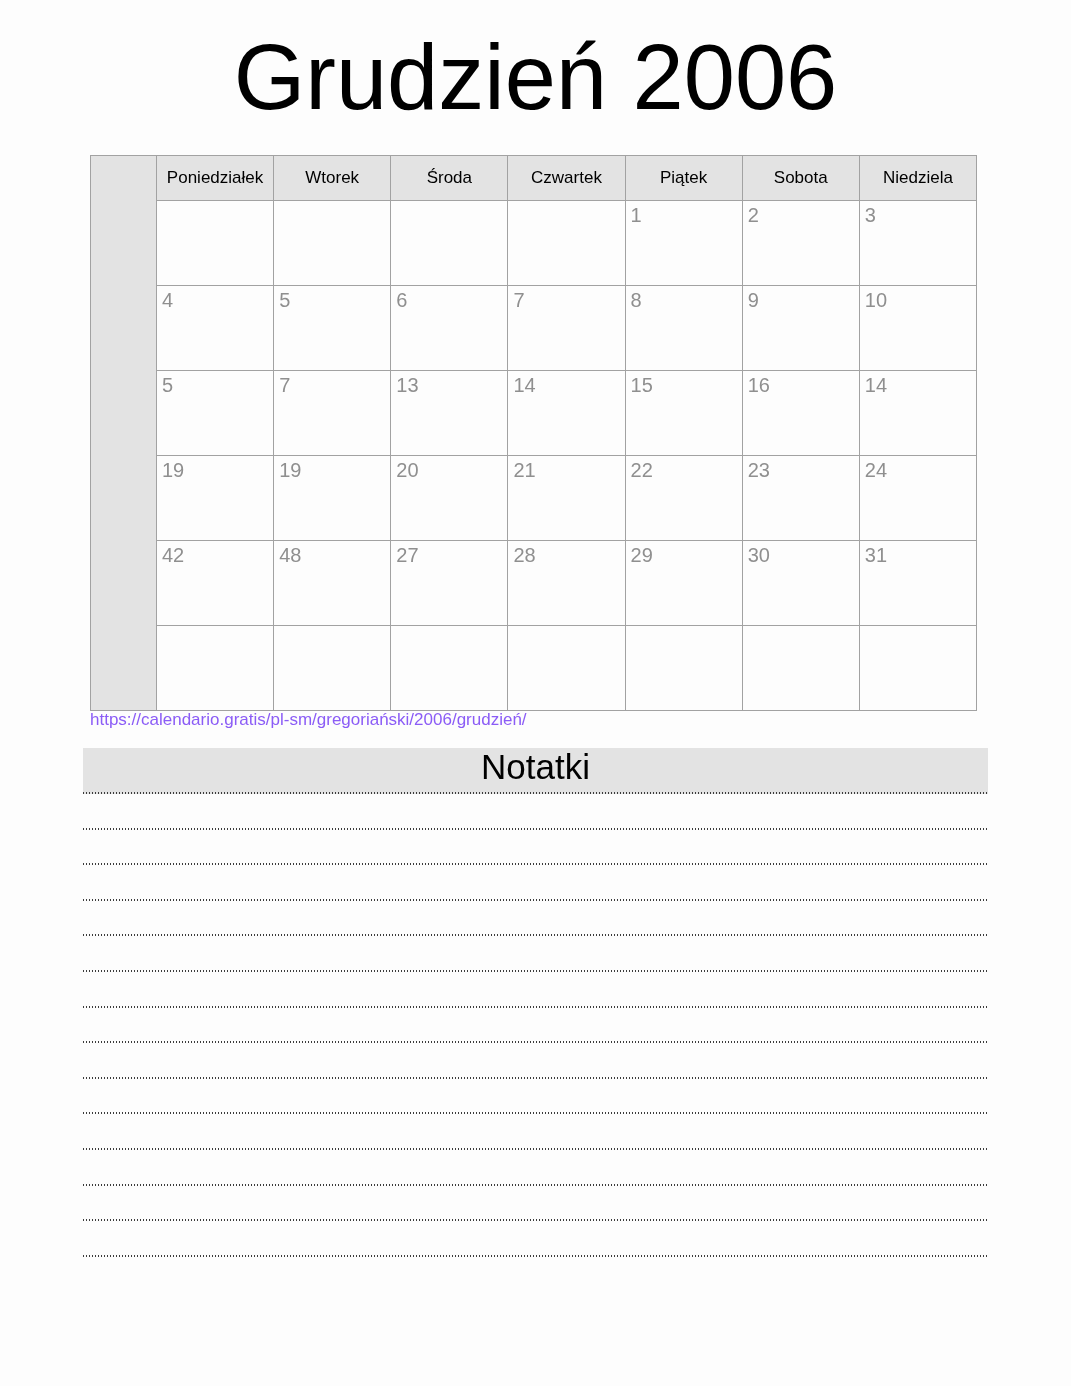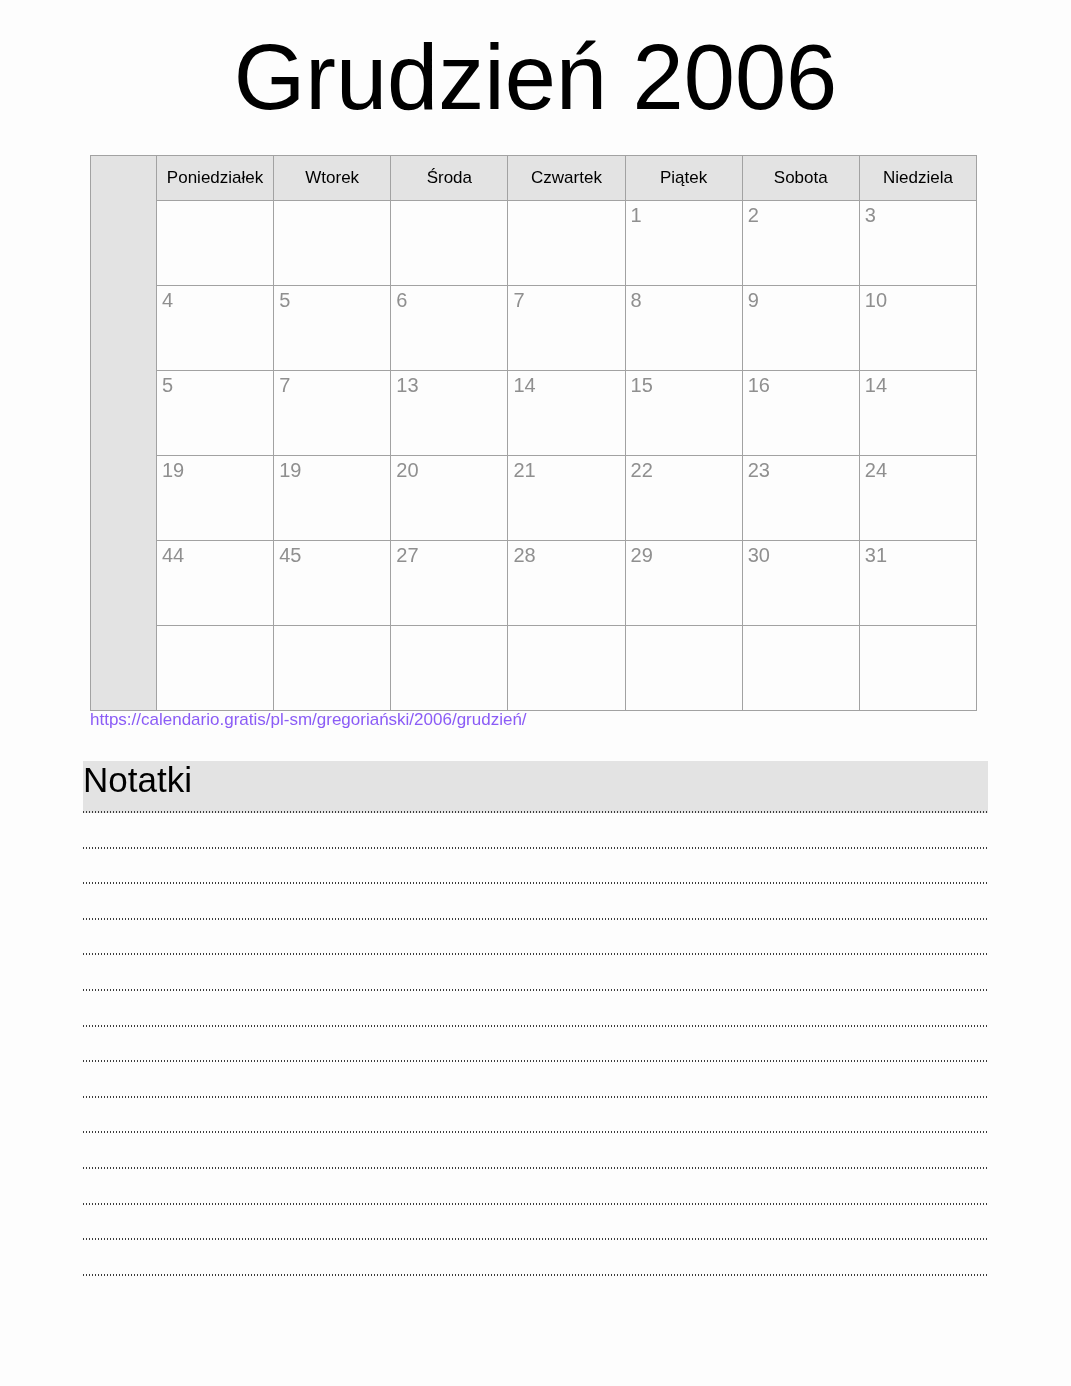--- a/index.html
+++ b/index.html
@@ -71,31 +71,30 @@
     color: #8b5cf6;
   }
 
   
   .notes-section {
     position: absolute;
     left: 83px; top: 748px;
     width: 905px;
   }
   .notes-header {
-    height: 52px;
+    height: 46px;
     background-color: #e3e3e3;
     background-image: repeating-linear-gradient(90deg, #3c3c3c 0 1px, rgba(0,0,0,0) 1px 3px);
     background-size: 100% 2px;
     background-position: 0 100%;
     background-repeat: no-repeat;
-    text-align: left;
+    text-align: center;
     font-size: 35px;
     line-height: 38px;
     color: #000;
-    margin-top: 13px;
   }
   .note-line {
     height: 35.6px;
     background-image: repeating-linear-gradient(90deg, #3c3c3c 0 1px, rgba(0,0,0,0) 1px 3px);
     background-size: 100% 2px;
     background-position: 0 100%;
     background-repeat: no-repeat;
   }
 </style>
 </head>
@@ -155,22 +154,22 @@
     <tr>
       <td class="day-cell"><span class="day-number">19</span></td>
       <td class="day-cell"><span class="day-number">19</span></td>
       <td class="day-cell"><span class="day-number">20</span></td>
       <td class="day-cell"><span class="day-number">21</span></td>
       <td class="day-cell"><span class="day-number">22</span></td>
       <td class="day-cell"><span class="day-number">23</span></td>
       <td class="day-cell"><span class="day-number">24</span></td>
     </tr>
     <tr>
-      <td class="day-cell"><span class="day-number">44</span></td>
-      <td class="day-cell"><span class="day-number">45</span></td>
+      <td class="day-cell"><span class="day-number">42</span></td>
+      <td class="day-cell"><span class="day-number">48</span></td>
       <td class="day-cell"><span class="day-number">27</span></td>
       <td class="day-cell"><span class="day-number">28</span></td>
       <td class="day-cell"><span class="day-number">29</span></td>
       <td class="day-cell"><span class="day-number">30</span></td>
       <td class="day-cell"><span class="day-number">31</span></td>
     </tr>
     <tr>
       <td class="day-cell"><span class="day-number"></span></td>
       <td class="day-cell"><span class="day-number"></span></td>
       <td class="day-cell"><span class="day-number"></span></td>

